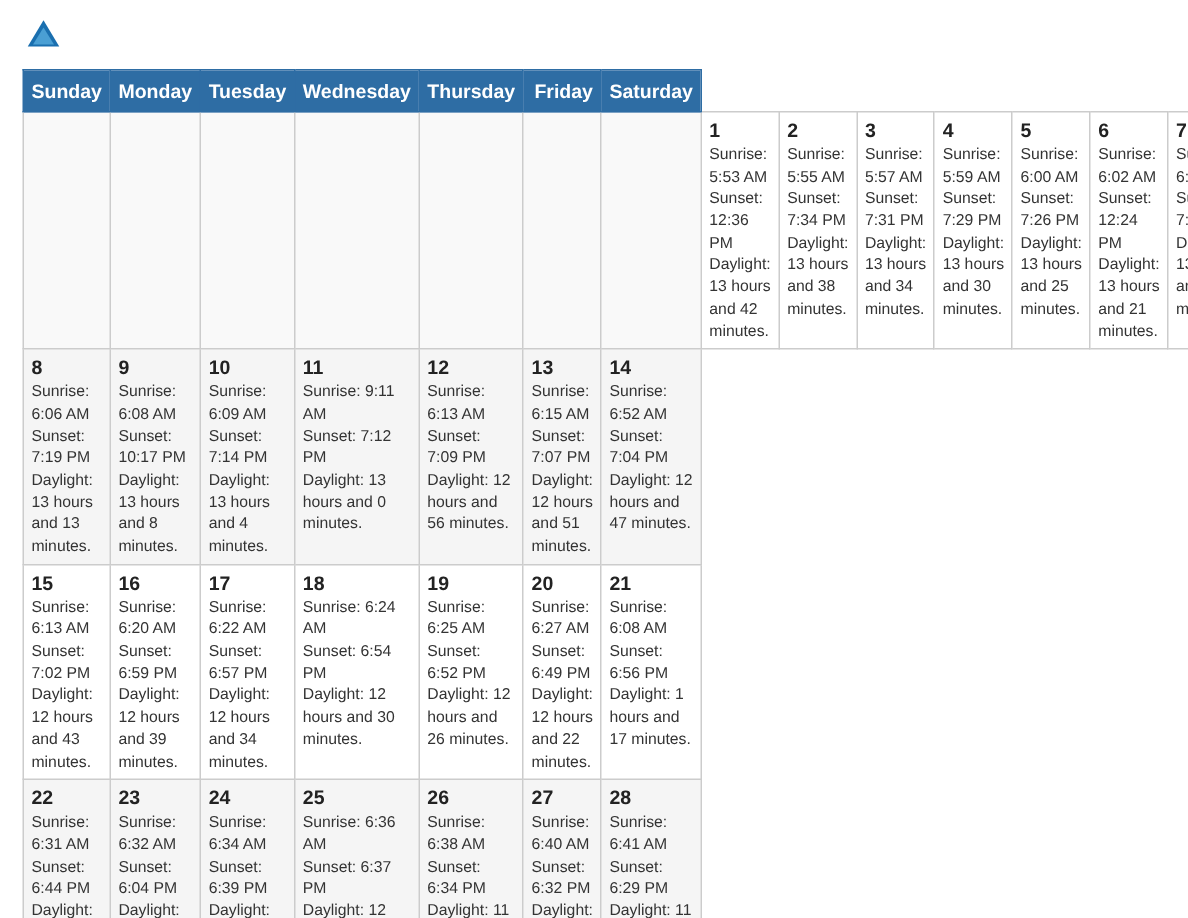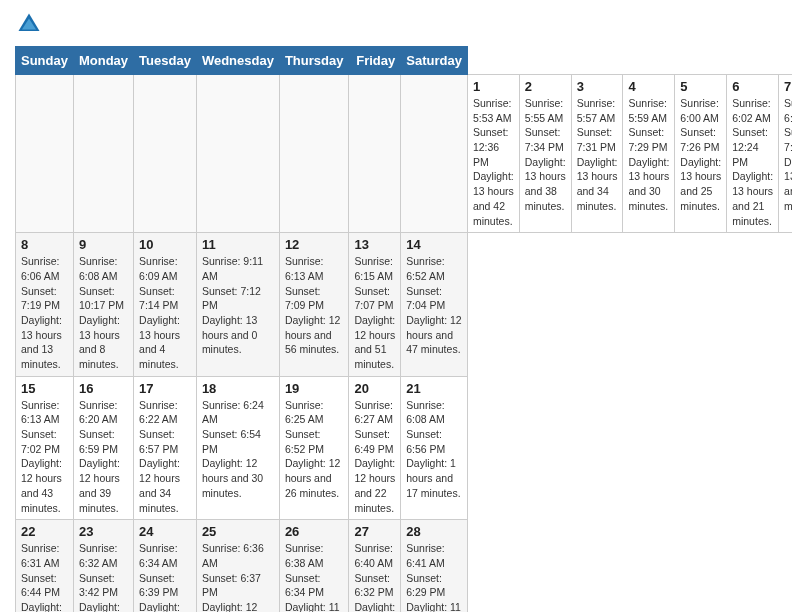--- a/index.html
+++ b/index.html
@@ -227,21 +227,21 @@
             <div class="day-info"><span>Sunrise: 6:08 AM</span><br><span>Sunset: 6:56 PM</span><br><span>Daylight: 1 hours and 17 minutes.</span></div>
           </td>
         </tr>
         <tr>
           <td>
             <span class="day-num">22</span>
             <div class="day-info"><span>Sunrise: 6:31 AM</span><br><span>Sunset: 6:44 PM</span><br><span>Daylight: 12 hours and 13 minutes.</span></div>
           </td>
           <td>
             <span class="day-num">23</span>
-            <div class="day-info"><span>Sunrise: 6:32 AM</span><br><span>Sunset: 3:42 PM</span><br><span>Daylight: 12 hours and 9 minutes.</span></div>
+            <div class="day-info"><span>Sunrise: 6:32 AM</span><br><span>Sunset: 6:04 PM</span><br><span>Daylight: 12 hours and 9 minutes.</span></div>
           </td>
           <td>
             <span class="day-num">24</span>
             <div class="day-info"><span>Sunrise: 6:34 AM</span><br><span>Sunset: 6:39 PM</span><br><span>Daylight: 12 hours and 5 minutes.</span></div>
           </td>
           <td>
             <span class="day-num">25</span>
             <div class="day-info"><span>Sunrise: 6:36 AM</span><br><span>Sunset: 6:37 PM</span><br><span>Daylight: 12 hours and 0 minutes.</span></div>
           </td>
           <td>

